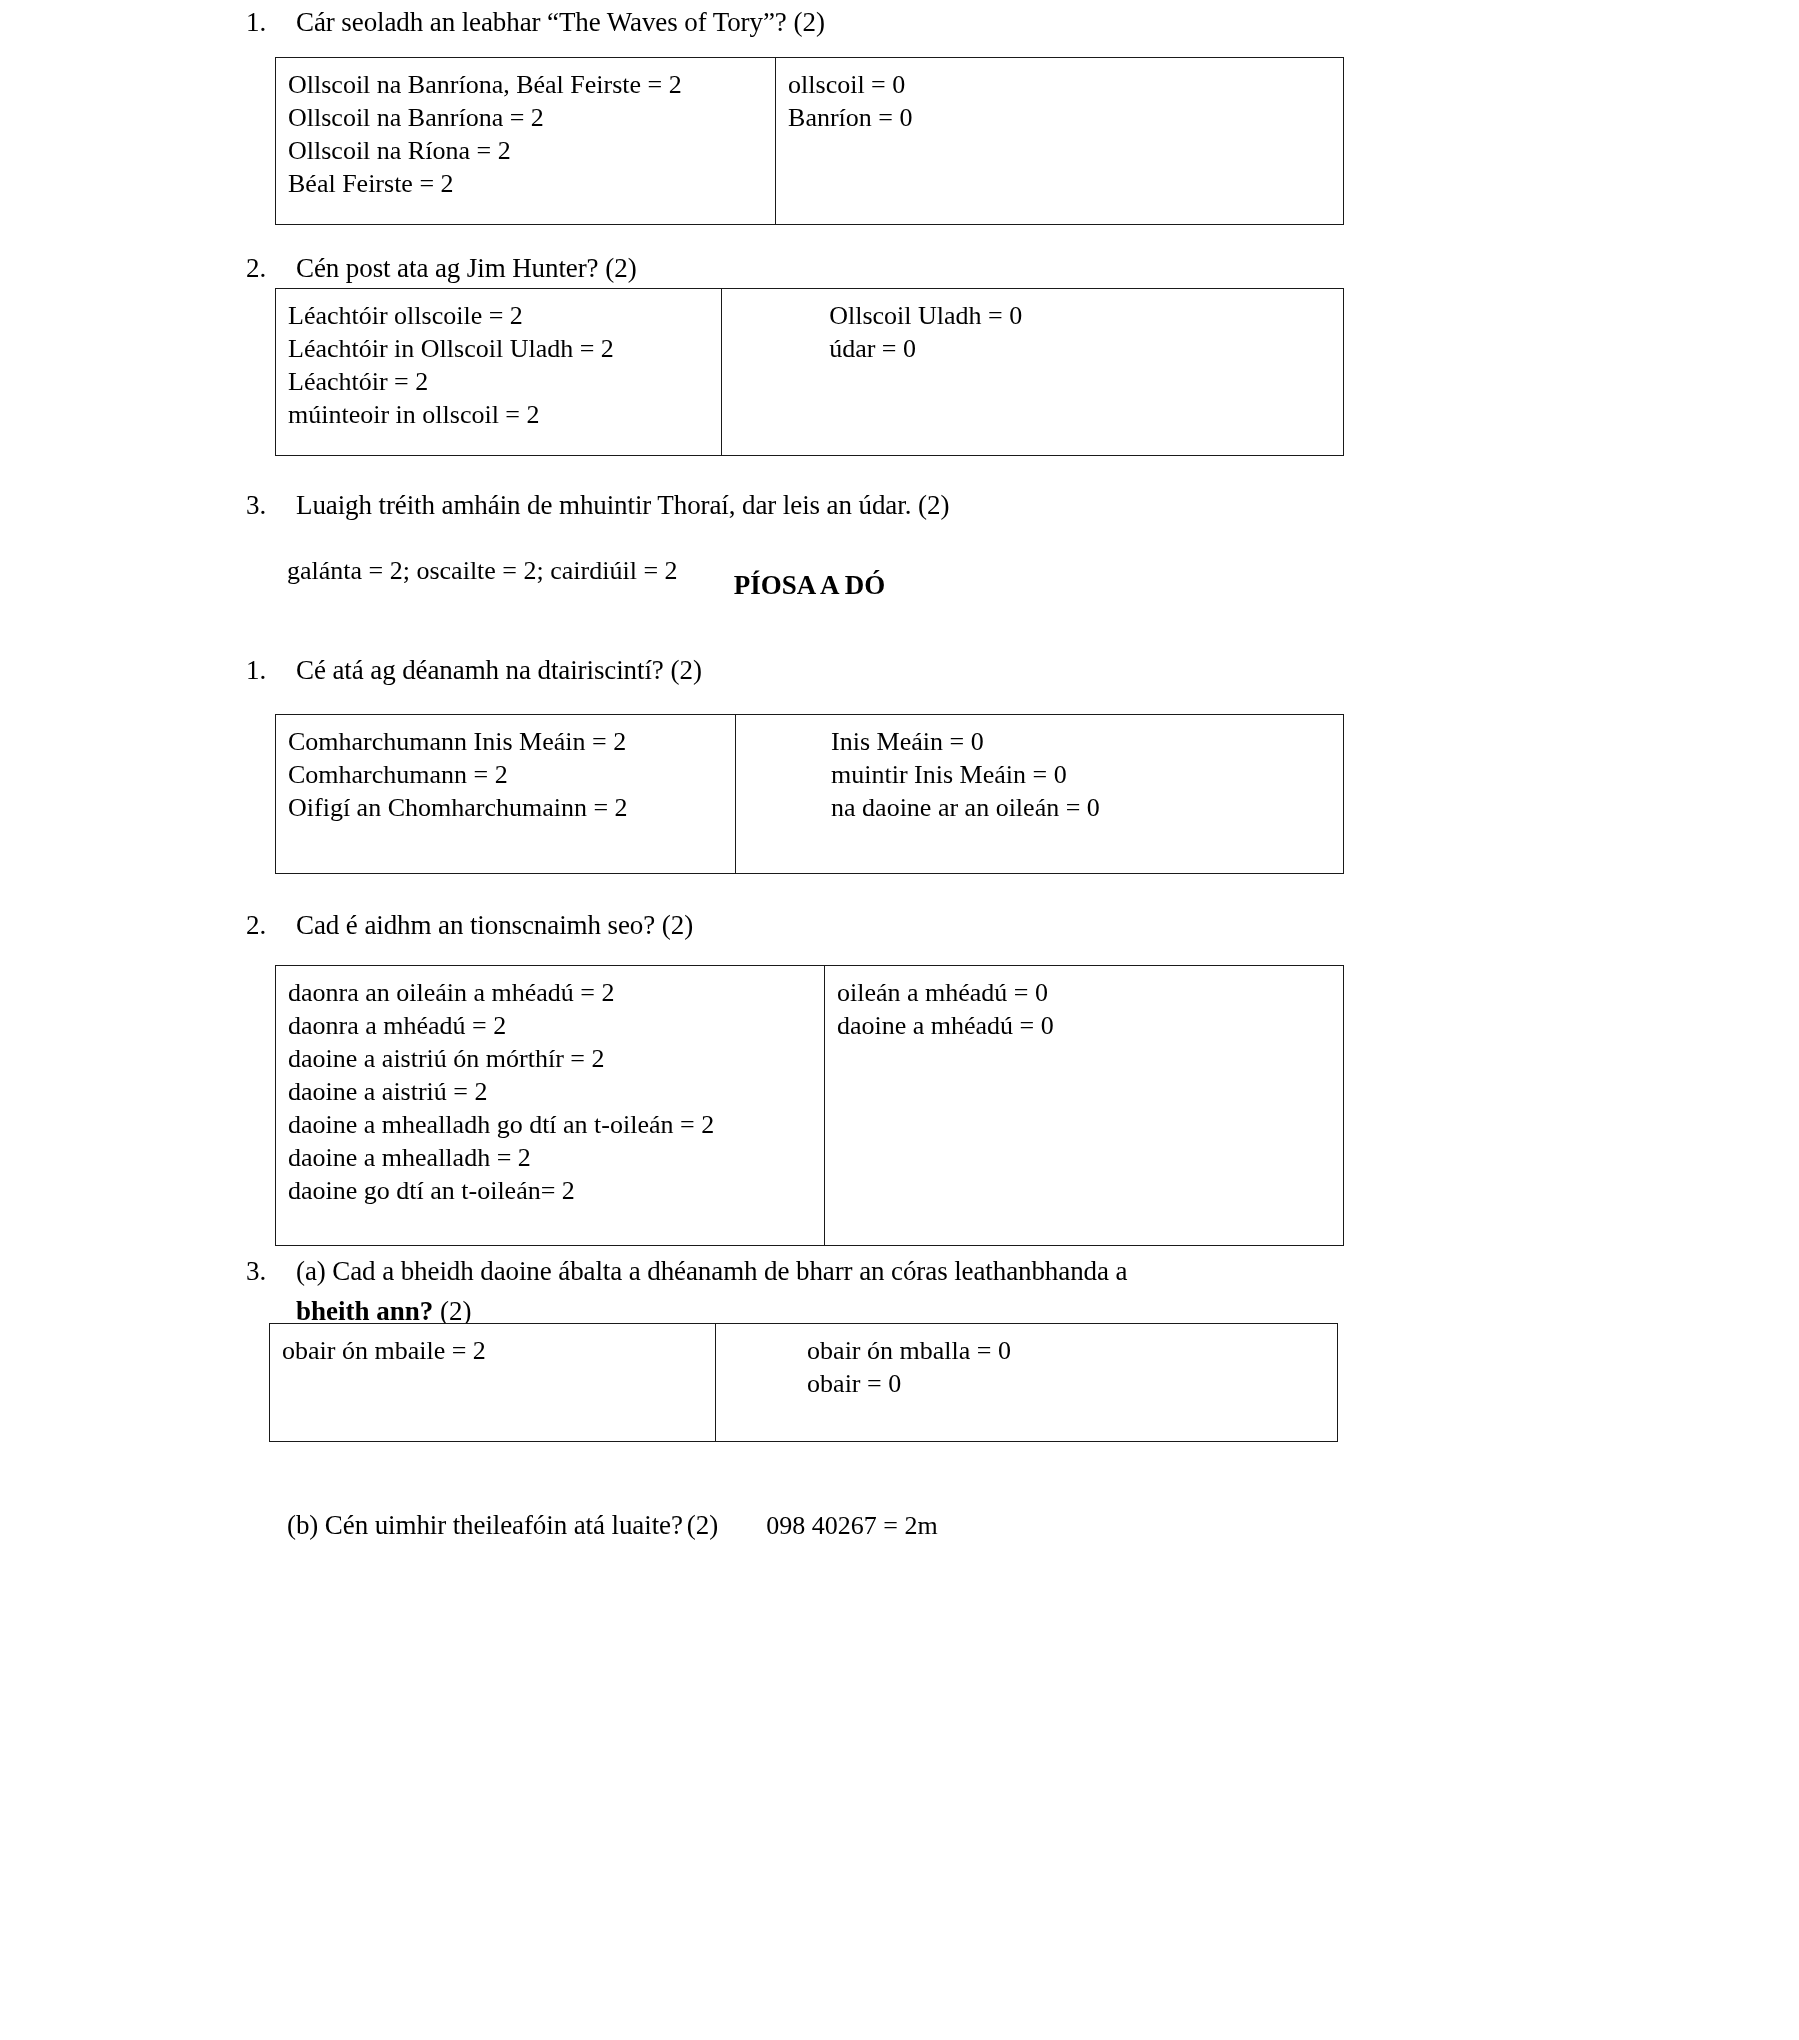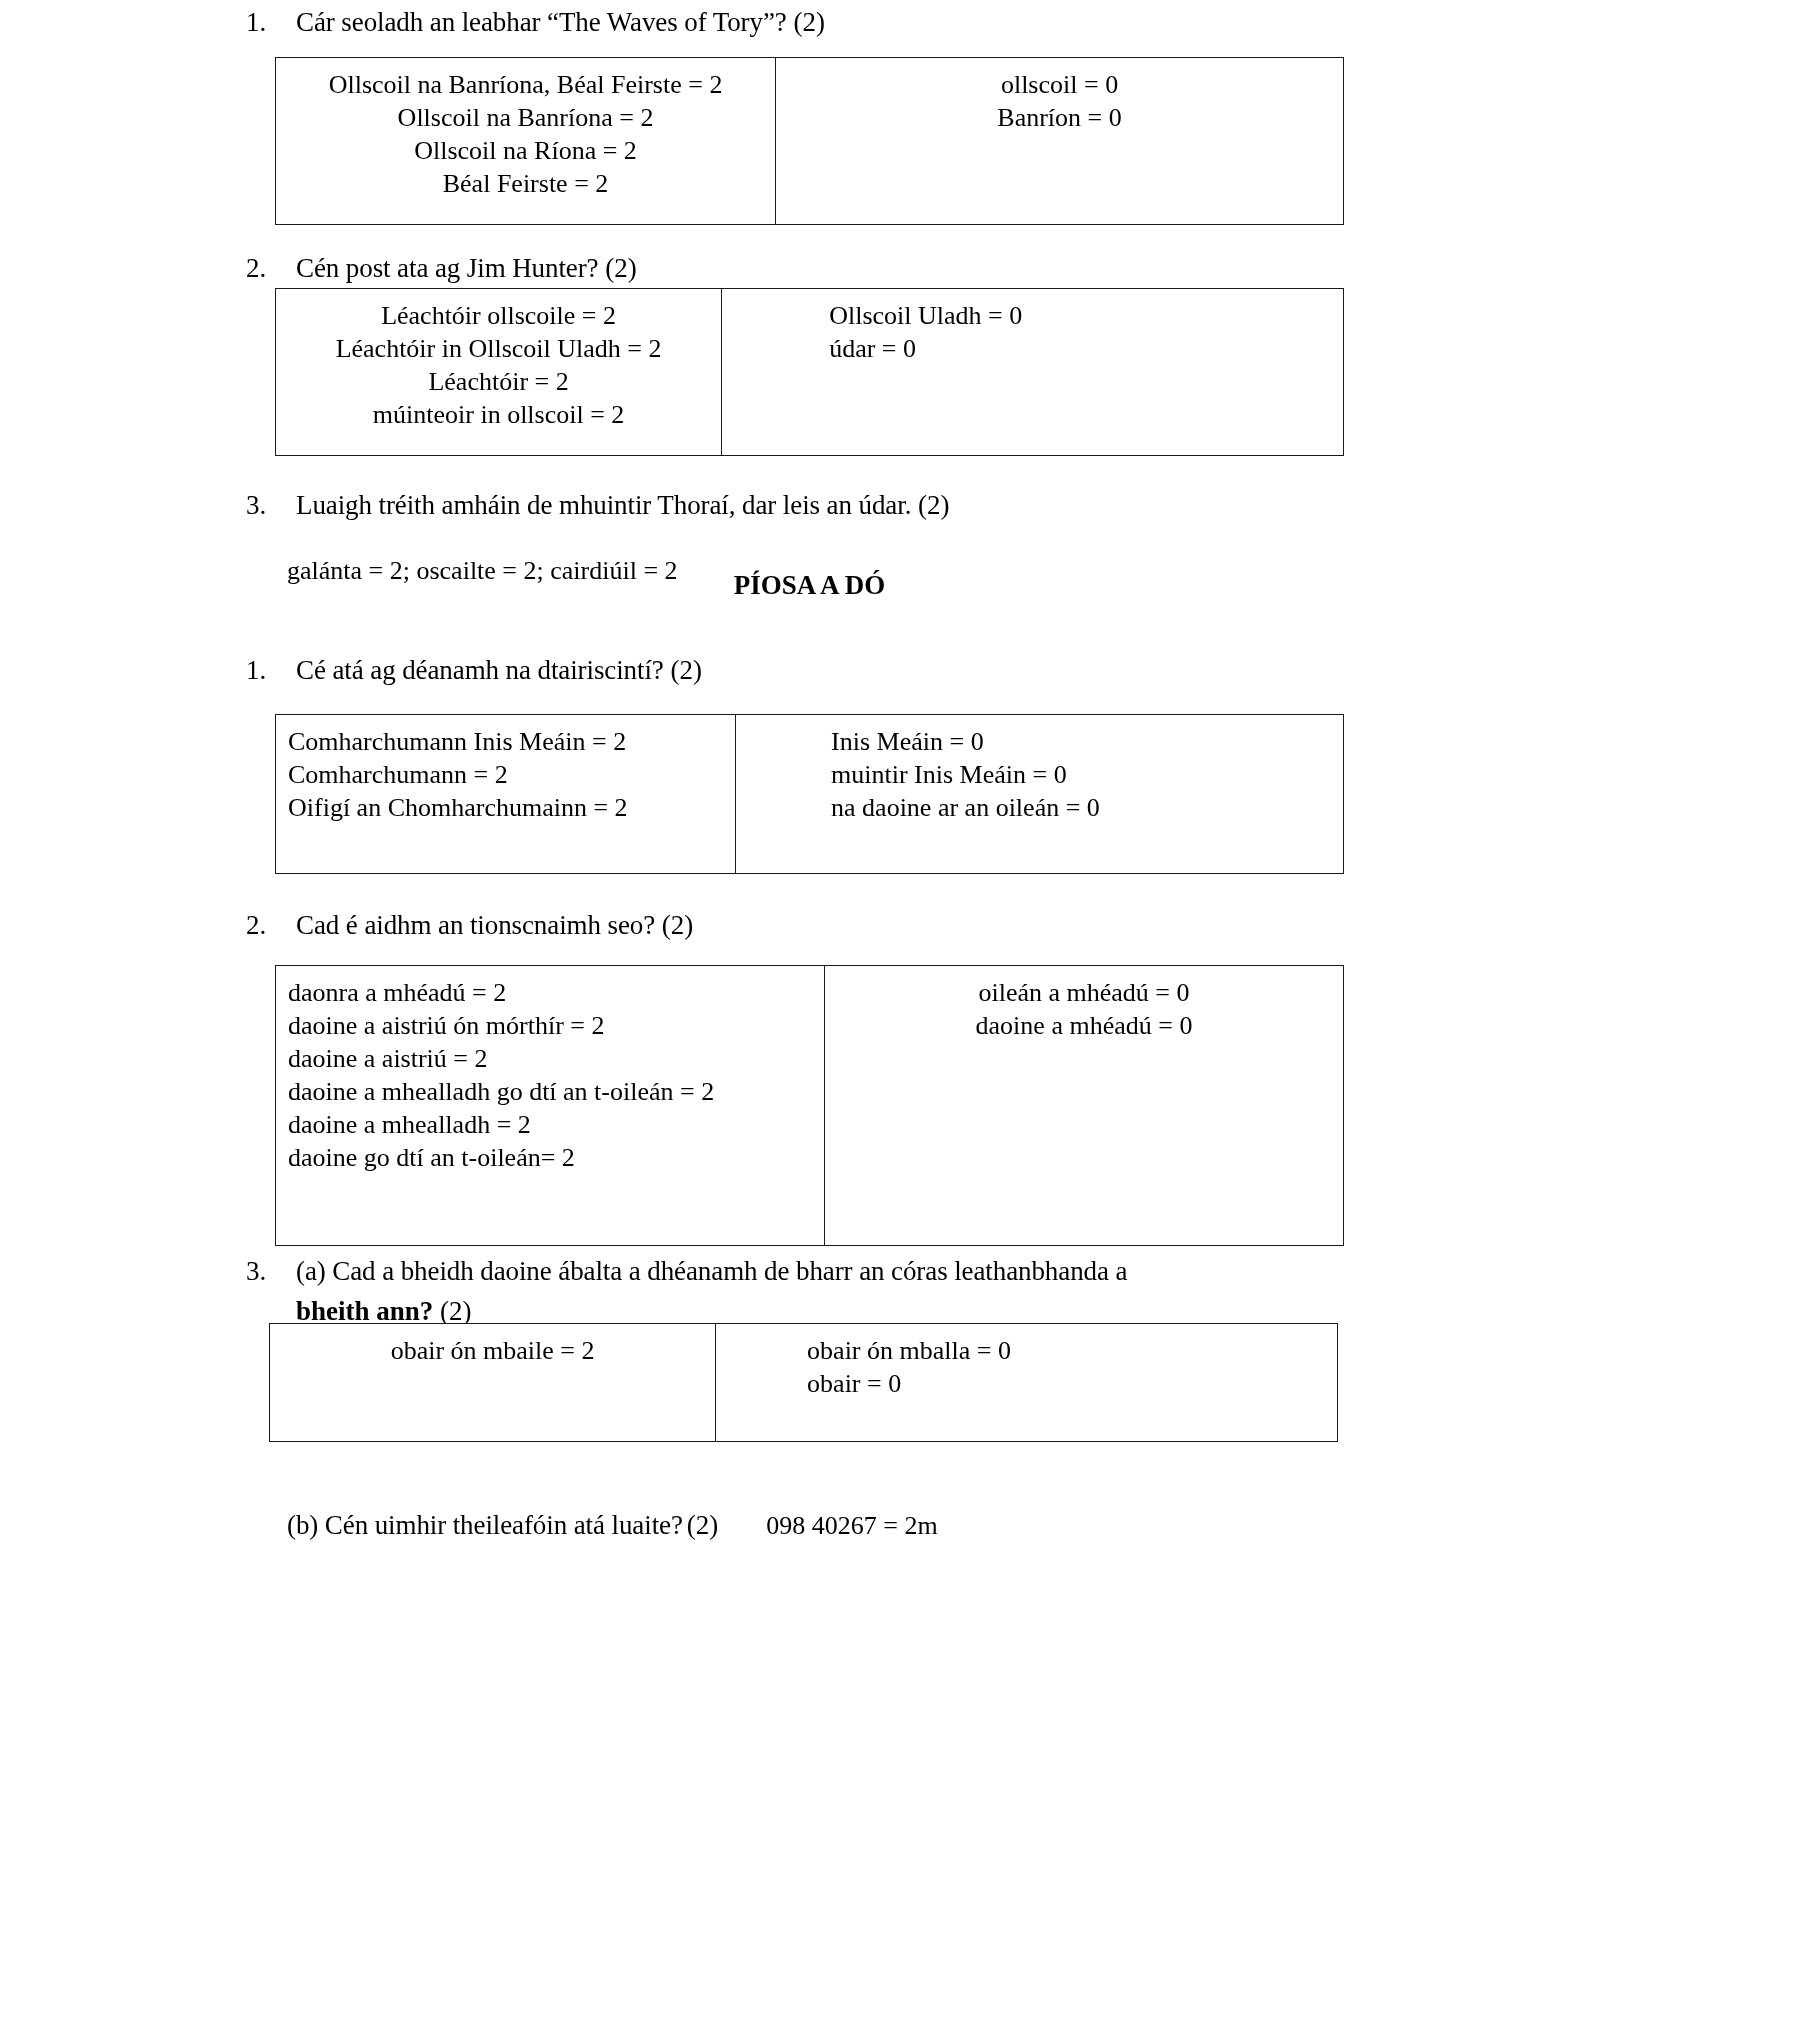--- a/index.html
+++ b/index.html
@@ -65,21 +65,20 @@
   }
   .ans-col.left {
     border-right: 1.5px solid #1a1a1a;
   }
   .ans-line {
     font-size: 26px;
     line-height: 1.27;
     white-space: nowrap;
   }
   .center-lines .ans-line {
-    text-align: center;
   }
   .indent-lines .ans-line {
     text-align: left;
     padding-left: 14px;
   }
 
   
   .plain {
     font-size: 26px;
   }
@@ -175,20 +174,21 @@
   <div class="abs q-row" style="left:246px; top:909px; width:1337px;">
     <div class="q-num">2.</div>
     <div class="q-body">
       <span class="q-text">Cad é aidhm an tionscnaimh seo?</span>
       <span class="q-marks">(2)</span>
     </div>
   </div>
 
   <div class="abs ans-table" style="left:275px; top:965px; width:1069px; height:281px;">
     <div class="ans-col left" style="width:550px;">
+      <div class="ans-line">daonra an oileáin a mhéadú = 2</div>
       <div class="ans-line">daonra a mhéadú = 2</div>
       <div class="ans-line">daoine a aistriú ón mórthír = 2</div>
       <div class="ans-line">daoine a aistriú = 2</div>
       <div class="ans-line">daoine a mhealladh go dtí an t-oileán = 2</div>
       <div class="ans-line">daoine a mhealladh = 2</div>
       <div class="ans-line">daoine go dtí an t-oileán= 2</div>
     </div>
     <div class="ans-col center-lines" style="width:519px;">
       <div class="ans-line">oileán a mhéadú = 0</div>
       <div class="ans-line">daoine a mhéadú = 0</div>

